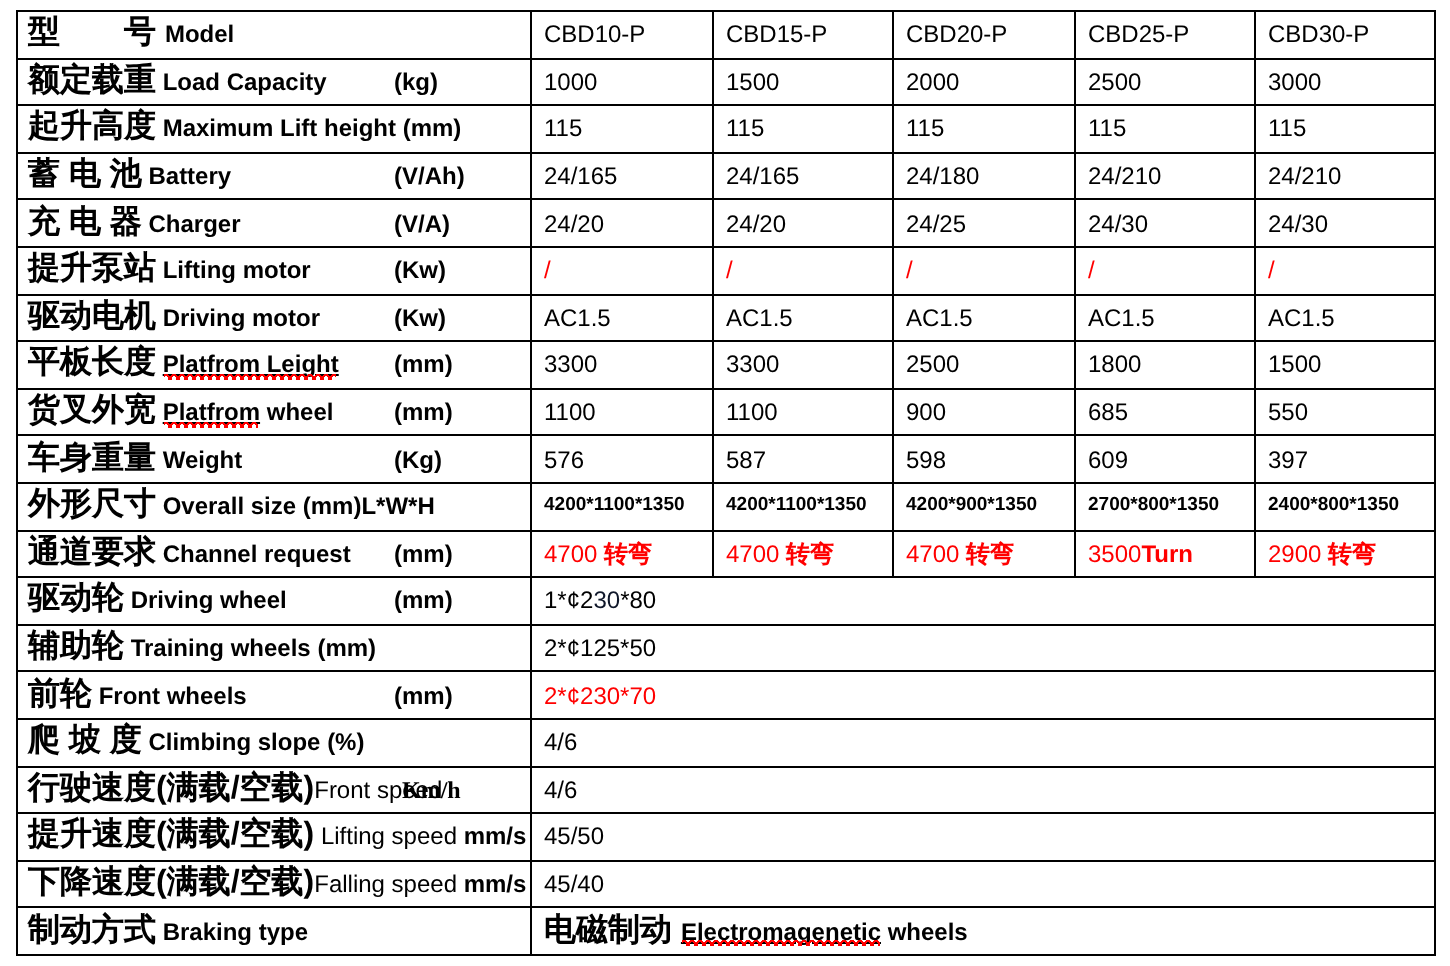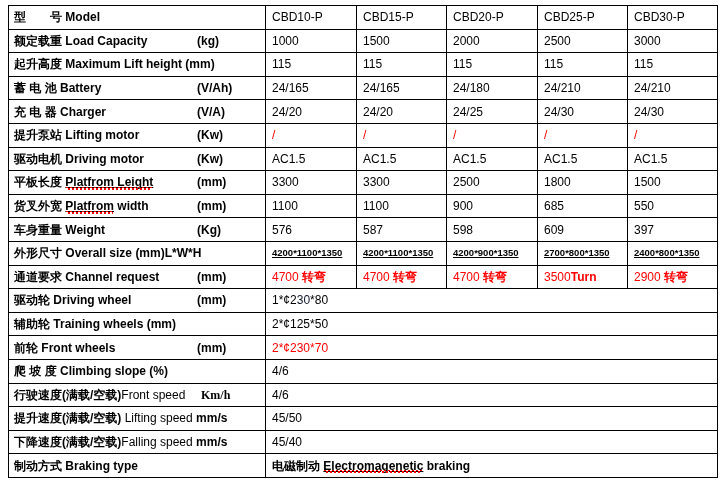--- a/index.html
+++ b/index.html
@@ -4,29 +4,29 @@
 <style>
   html,body{margin:0;padding:0;background:#ffffff;}
   body{width:725px;height:483px;position:relative;overflow:hidden;
        font-family:"Liberation Sans", sans-serif;color:#000;}
   .wrap{position:absolute;left:8px;top:5px;}
   table{border-collapse:collapse;table-layout:fixed;width:709px;}
   td{border:1px solid #000;height:22.6px;padding:0;vertical-align:middle;
      font-size:12px;line-height:1;white-space:nowrap;overflow:hidden;}
   td.label{position:relative;padding-left:5px;}
   td.val{padding-left:6px;}
-  .zh{font-weight:bold;font-size:12px;}
+  .zh{font-weight:bold;font-size:16px;}
   .en{font-weight:bold;}
   .enr{font-weight:normal;}
   .unit{position:absolute;left:188px;top:50%;transform:translateY(-50%);font-weight:bold;}
   .unit2{left:192px;font-family:Liberation Serif, serif;}
   .b{font-weight:bold;}
   .red{color:#0f172a;}
   td.vred{color:#FF0000;}
-  td.vsmall{font-size:9.5px;font-weight:bold;text-decoration:underline;}
+  td.vsmall{font-size:9.5px;font-weight:bold;}
   td.vbold{font-weight:bold;}
   .mis{font-weight:bold;text-decoration:underline;position:relative;display:inline-block;}
   .mis::after{content:"";position:absolute;left:1px;right:1px;bottom:-1.5px;height:3px;
     background-image:
       linear-gradient(45deg,transparent 45%,#ff0000 45%,#ff0000 70%,transparent 70%),
       linear-gradient(-45deg,transparent 45%,#ff0000 45%,#ff0000 70%,transparent 70%);
     background-size:4px 3px;background-position:0 0,2px 0;background-repeat:repeat-x;}
 </style>
 </head>
 <body>
@@ -100,21 +100,21 @@
         </tr>
         <tr>
           <td class="label"><span class="zh">平板长度</span><span class="en"> </span><span class="mis">Platfrom Leight</span><span class="unit">(mm)</span></td>
           <td class="val">3300</td>
           <td class="val">3300</td>
           <td class="val">2500</td>
           <td class="val">1800</td>
           <td class="val">1500</td>
         </tr>
         <tr>
-          <td class="label"><span class="zh">货叉外宽</span><span class="en"> </span><span class="mis">Platfrom</span><span class="en"> width</span><span class="unit">(mm)</span></td>
+          <td class="label"><span class="zh">货叉外宽</span><span class="en"> </span><span class="mis">Platfrom</span><span class="en"> wheel</span><span class="unit">(mm)</span></td>
           <td class="val">1100</td>
           <td class="val">1100</td>
           <td class="val">900</td>
           <td class="val">685</td>
           <td class="val">550</td>
         </tr>
         <tr>
           <td class="label"><span class="zh">车身重量</span><span class="en"> Weight</span><span class="unit">(Kg)</span></td>
           <td class="val">576</td>
           <td class="val">587</td>
@@ -161,17 +161,17 @@
         <tr>
           <td class="label"><span class="zh">提升速度(满载/空载)</span><span class="enr"> Lifting speed </span><span class="en">mm/s</span></td>
           <td class="val" colspan="5">45/50</td>
         </tr>
         <tr>
           <td class="label"><span class="zh">下降速度(满载/空载)</span><span class="enr">Falling speed </span><span class="en">mm/s</span></td>
           <td class="val" colspan="5">45/40</td>
         </tr>
         <tr>
           <td class="label"><span class="zh">制动方式</span><span class="en"> Braking type</span></td>
-          <td class="val vbold" colspan="5"><span class="zh">电磁制动 </span><span class="mis">Electromagenetic</span><span class=""> braking</span></td>
+          <td class="val vbold" colspan="5"><span class="zh">电磁制动 </span><span class="mis">Electromagenetic</span><span class=""> wheels</span></td>
         </tr>
       </tbody>
   </table>
 </div>
 
 </body></html>

